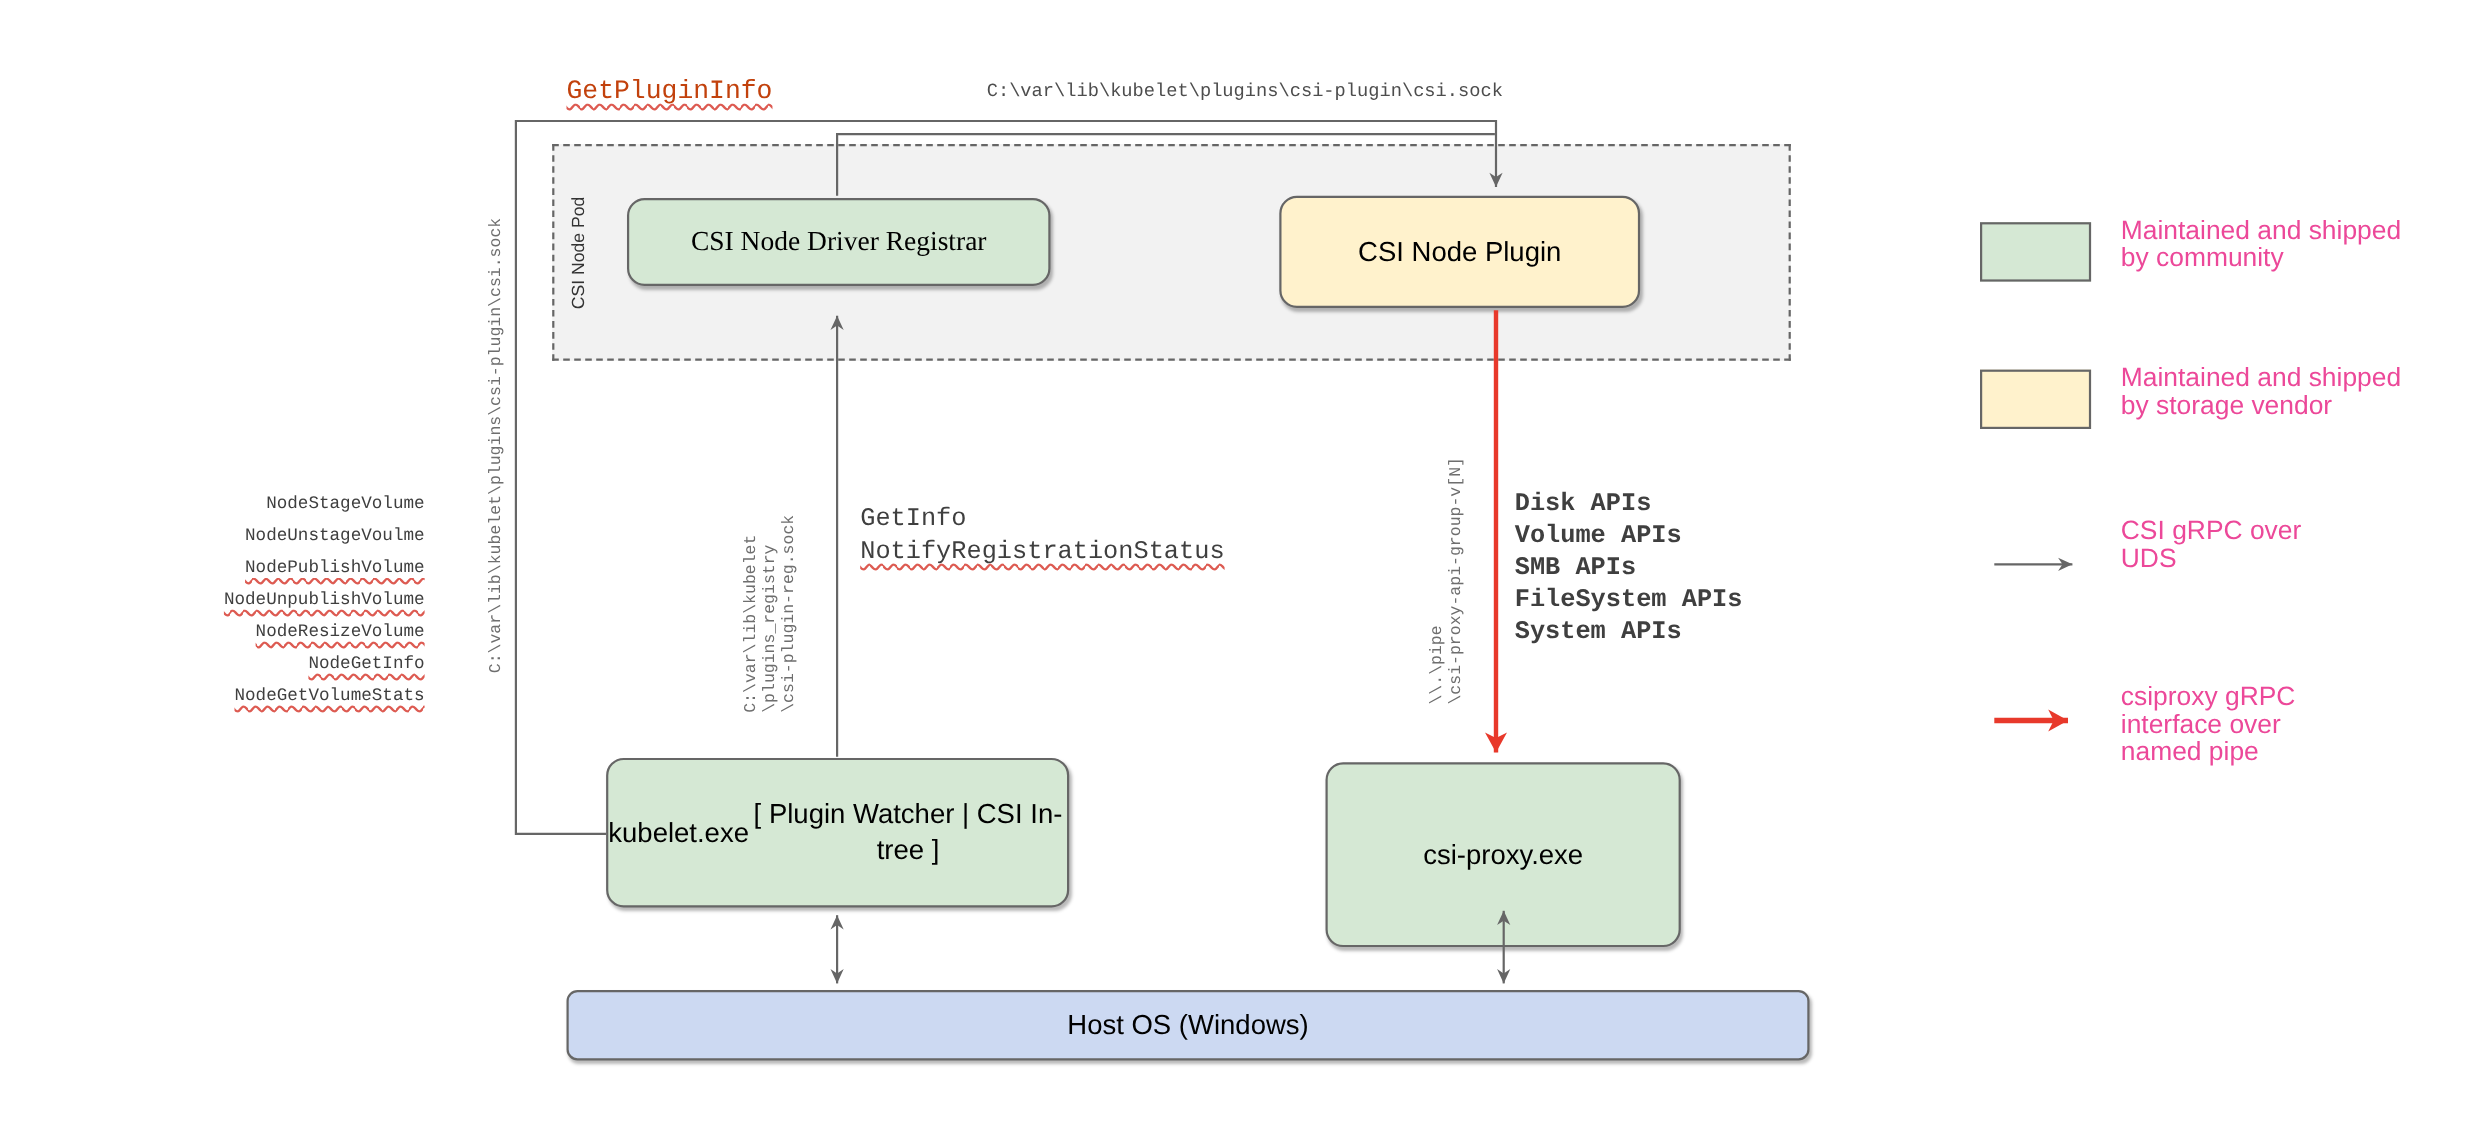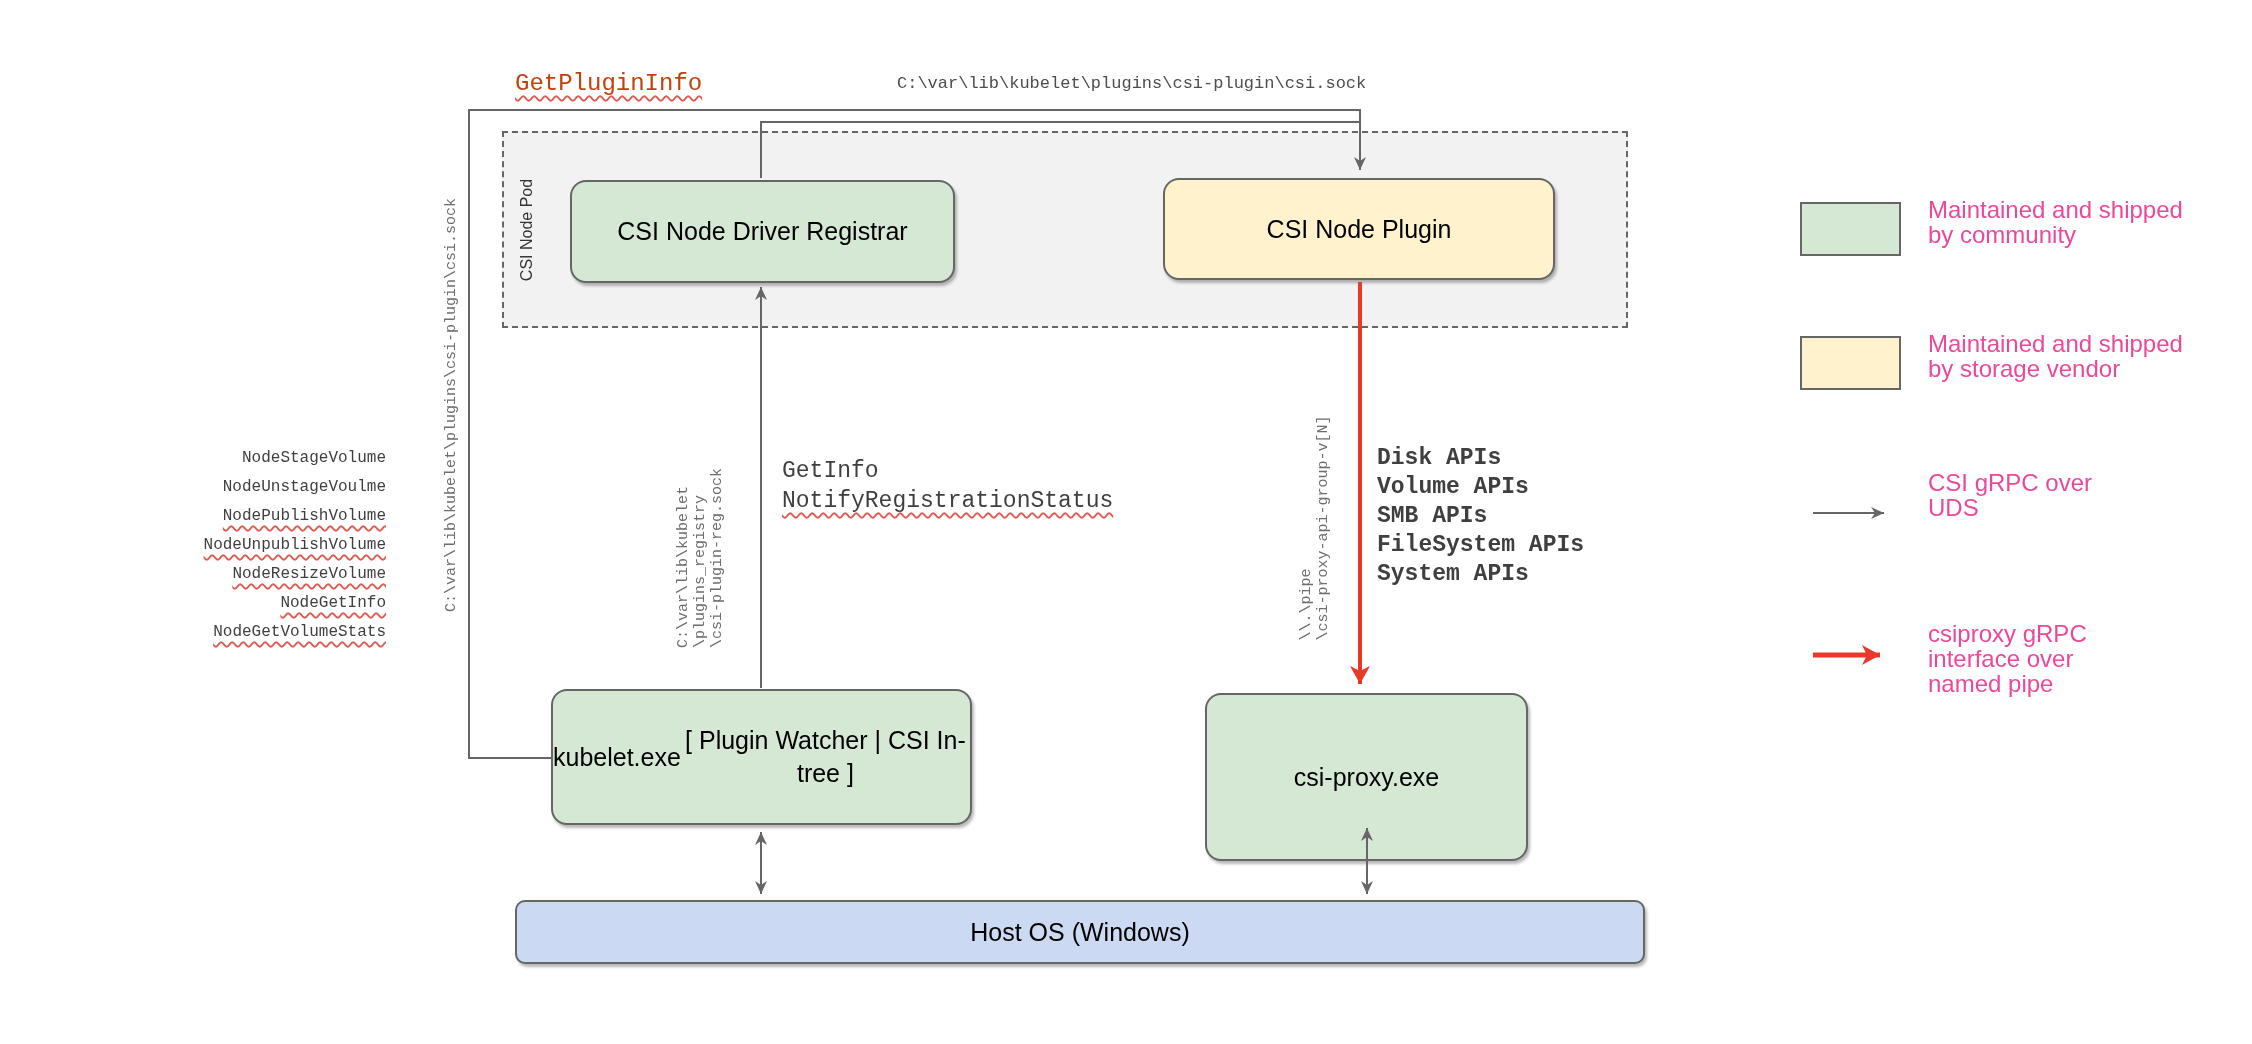--- a/index.html
+++ b/index.html
@@ -10,22 +10,22 @@
   
   .shape{
     position:absolute;box-sizing:border-box;border:2px solid #666;border-radius:16px;
     display:flex;align-items:center;justify-content:center;text-align:center;
     font-size:25px;color:#000;box-shadow:2px 3px 3px rgba(0,0,0,.28);
   }
   .pod{
     position:absolute;box-sizing:border-box;background:#f2f2f2;border:2px dashed #666;
     left:502px;top:131px;width:1126px;height:197px;
   }
-  .registrar{left:570px;top:180px;width:385px;height:103px;background:#d5e8d4;}
-  .plugin{left:1163px;top:178px;width:392px;height:102px;background:#fff2cc;}
+  .registrar{left:570px;top:180px;width:385px;height:80px;background:#d5e8d4;font-family:Liberation Serif, serif;}
+  .plugin{left:1163px;top:178px;width:328px;height:102px;background:#fff2cc;}
   .kubelet{left:551px;top:689px;width:421px;height:136px;background:#d5e8d4;line-height:33px;flex-direction:row;}
   .csiproxy{left:1205px;top:693px;width:323px;height:168px;background:#d5e8d4;}
   .hostos{left:515px;top:900px;width:1130px;height:64px;background:#ccd9f2;border-radius:10px;}
   
   .mono{font-family:"Liberation Mono",monospace;}
   .lbl{position:absolute;color:#c2410c;white-space:pre;}
   .squiggle{
     text-decoration-line:underline;text-decoration-style:wavy;
     text-decoration-color:#dd5b52;text-decoration-thickness:1.5px;text-underline-offset:5px;
   }

